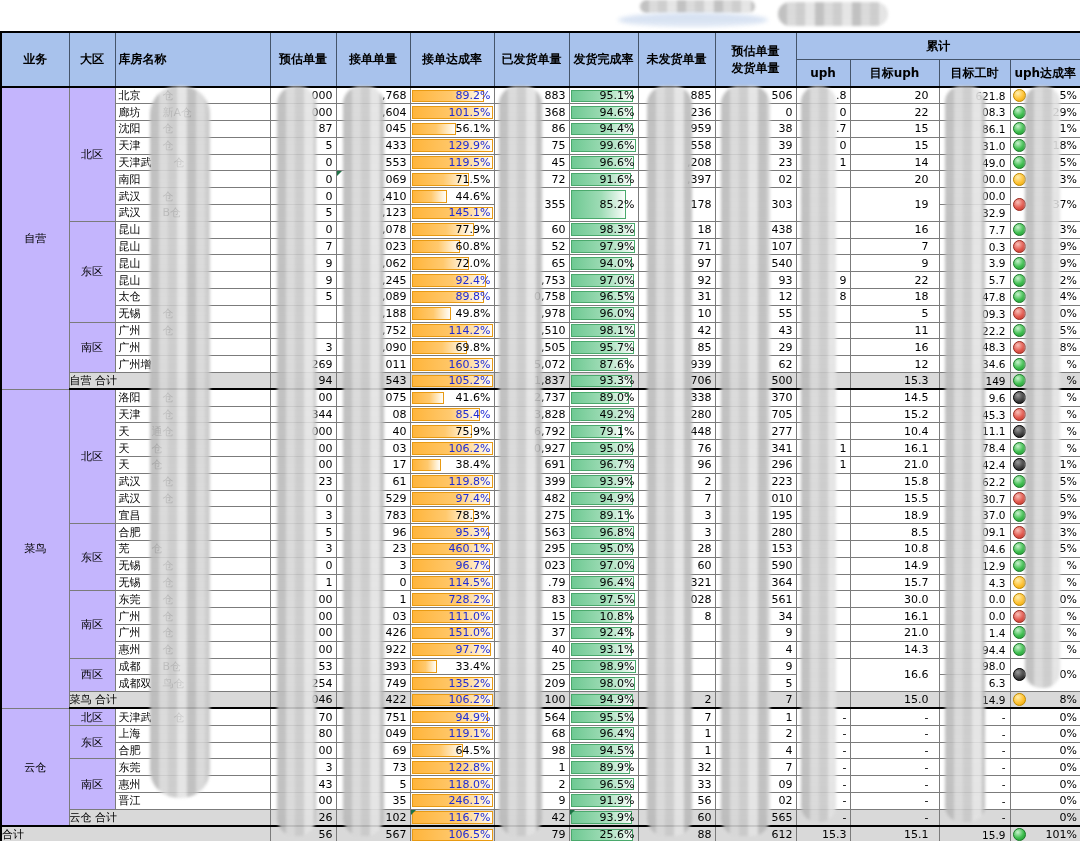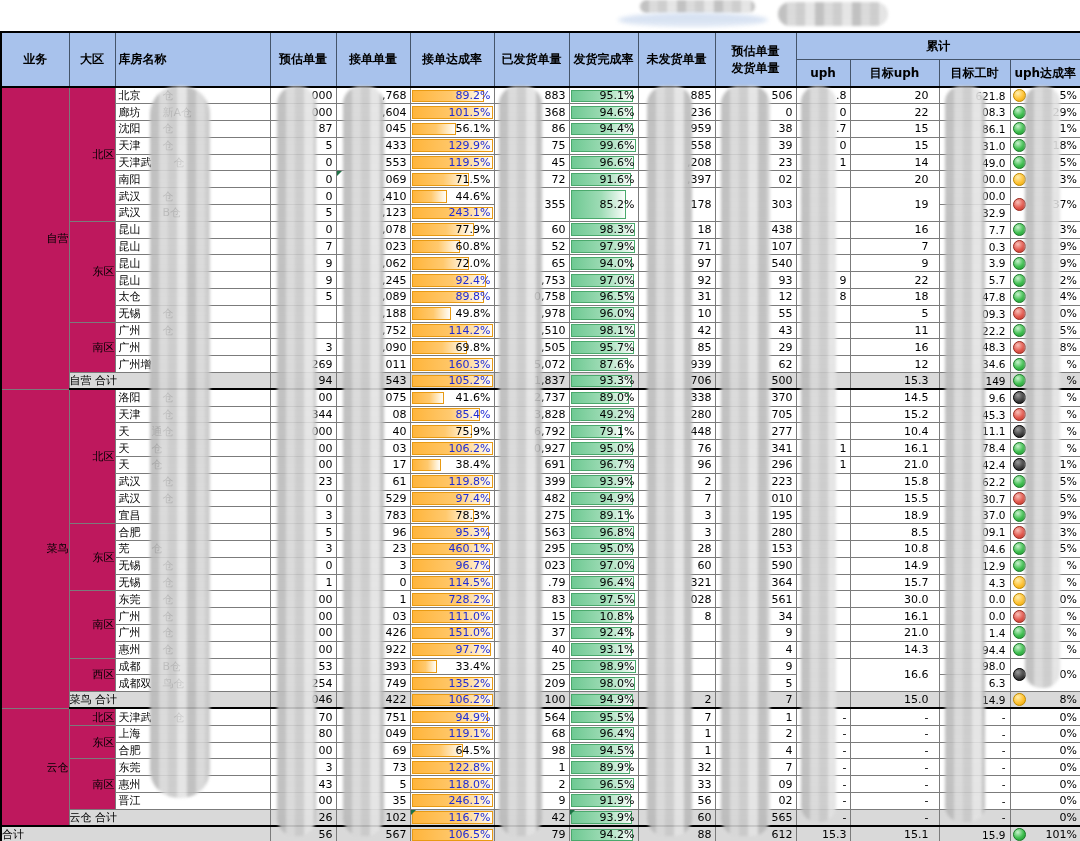--- a/index.html
+++ b/index.html
@@ -4,21 +4,21 @@
 <style>
   html,body{margin:0;padding:0;background:#fff;}
   body{width:1080px;height:841px;overflow:hidden;font-family:"DejaVu Sans","Liberation Sans",sans-serif;}
   #stage{position:relative;width:1080px;height:841px;background:#fff;}
   #title{position:absolute;top:6px;left:0;width:900px;text-align:center;font-size:13px;font-weight:bold;color:#000;}
   table{position:absolute;top:31px;left:0;width:1080px;border-collapse:collapse;table-layout:fixed;border:2px solid #000;}
   th,td{border:1px solid #7b7b7b;padding:0;font-size:11px;color:#000;overflow:hidden;white-space:nowrap;}
   thead th{background:#A8C2EC;font-size:12px;font-weight:bold;border:1px solid #44546a;height:26px;}
   thead{border-bottom:2px solid #000;}
   tbody tr{height:16.8px;}
-  td.biz,td.reg{text-align:right;background:#be185d;vertical-align:middle;}
+  td.biz,td.reg{text-align:center;background:#c4b5fd;vertical-align:middle;}
   td.name{text-align:left;padding-left:3px;}
   td.num{text-align:right;padding-right:3px;}
   td.tuph{text-align:right;padding-right:10px;}
   td.thrs{text-align:right;padding-right:4px;font-size:10.5px;}
   td.rc{position:relative;}
   .dbar{position:absolute;left:1px;top:1.5px;bottom:1.5px;box-sizing:border-box;}
   .dbar.orange{background:linear-gradient(to right,#FFB53C,#FFC96E 55%,#FFF3DC 90%,#FFFDF8);border:1px solid #E89A12;}
   .dbar.green{background:linear-gradient(to right,#6FC993,#9FDCB6 55%,#E9F7EE 92%,#FBFEFC);border:1px solid #4AA96C;}
   .rv{position:absolute;right:3px;top:0;bottom:0;display:flex;align-items:center;font-size:11px;}
   .rv.blue{color:#1F2AD4;font-weight:normal;}
@@ -262,21 +262,21 @@
               <span>37%</span>
             </div>
           </td>
         </tr>
         <tr>
           <td class="name">武汉　　B仓</td>
           <td class="num">5</td>
           <td class="num">,123</td>
           <td class="rc">
             <div class="dbar orange" style="width: calc(100% - 2px);"></div>
-            <span class="rv blue">243.1%</span>
+            <span class="rv blue">145.1%</span>
           </td>
           <td class="thrs">32.9</td>
         </tr>
         <tr class="rtop">
           <td class="reg" rowspan="6">东区</td>
           <td class="name">昆山　　</td>
           <td class="num">0</td>
           <td class="num">,078</td>
           <td class="rc">
             <div class="dbar orange" style="width: calc(77.9% - 2px);"></div>
@@ -1173,21 +1173,21 @@
           <td class="lbl" colspan="3">合计</td>
           <td class="num">56</td>
           <td class="num">567</td>
           <td class="rc">
             <div class="dbar orange" style="width: calc(100% - 2px);"></div>
             <span class="rv blue">106.5%</span>
           </td>
           <td class="num">79</td>
           <td class="rc">
             <div class="dbar green" style="width: calc(94.2% - 2px);"></div>
-            <span class="rv">94.2%</span>
+            <span class="rv">25.6%</span>
           </td>
           <td class="num">88</td>
           <td class="num">612</td>
           <td class="num">15.3</td>
           <td class="tuph">15.1</td>
           <td class="thrs">15.9</td>
           <td class="icft">
             <div class="icwrap">
               <span class="circ green"></span>
               <span>101%</span>

